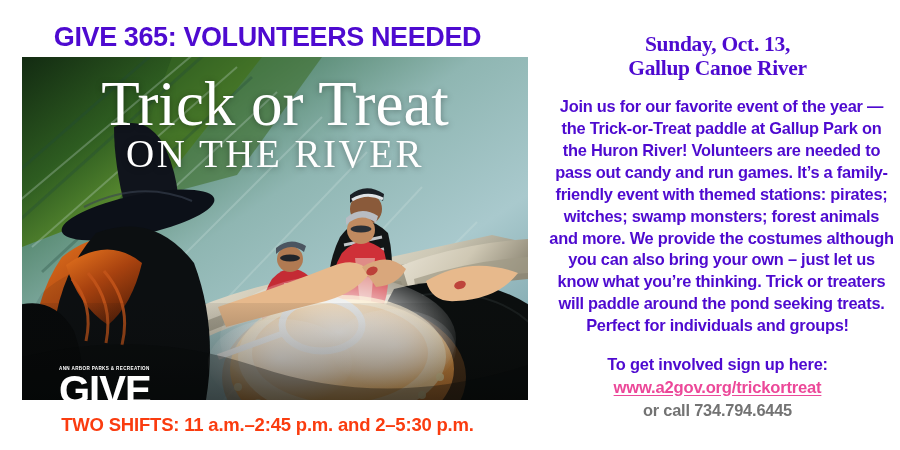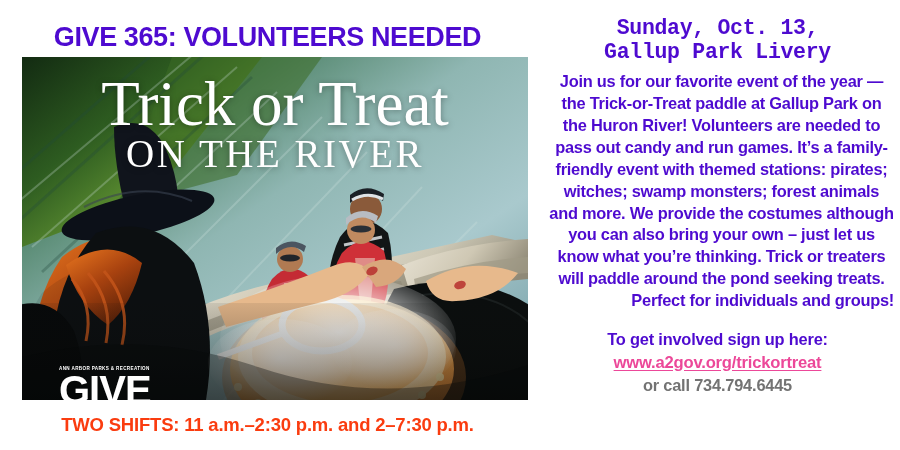--- a/index.html
+++ b/index.html
@@ -133,23 +133,23 @@
     position: absolute;
     left: 535px;
     top: 0;
     width: 365px;
     height: 450px;
     text-align: center;
     color: #4e0ad0;
   }
 
   .event-when {
-    margin: 0;
+    margin: 16px;
     padding-top: 16px;
-    font-family: Liberation Mono, monospace;
+    font-family: Liberation Serif, serif;
     font-weight: bold;
     font-size: 21.5px;
     line-height: 1.12;
     letter-spacing: -0.3px;
     color: #4e0ad0;
   }
 
   .body-copy {
     margin: 7px 6px 0 14px;
     font-family: "Liberation Sans", sans-serif;
@@ -161,21 +161,20 @@
   }
 
   .perfect-line {
     margin: 0 6px;
     font-family: "Liberation Sans", sans-serif;
     font-weight: bold;
     font-size: 16.4px;
     line-height: 1.335;
     letter-spacing: -0.25px;
     color: #4e0ad0;
-    text-align: right;
   }
 
   .signup {
     margin-top: 16px;
     font-family: "Liberation Sans", sans-serif;
     font-weight: bold;
     font-size: 16.4px;
     line-height: 1.38;
     letter-spacing: -0.2px;
     color: #4e0ad0;
@@ -361,28 +360,28 @@
         <div class="logo-give">GIVE</div>
 
       </div>
     </div>
 
     <div class="overlay-title">
       <div class="ot-line1">Trick or Treat</div>
       <div class="ot-line2">ON THE RIVER</div>
     </div>
 
-    <div class="shifts">TWO SHIFTS: 11 a.m.–2:30 p.m. and 2–7:30 p.m.</div>
+    <div class="shifts">TWO SHIFTS: 11 a.m.–2:45 p.m. and 2–5:30 p.m.</div>
   </div>
 
   <div class="right-col">
 
     <div class="event-when">
       <div>Sunday, Oct. 13,</div>
-      <div>Gallup Park Livery</div>
+      <div>Gallup Canoe River</div>
     </div>
 
     <div class="body-copy">Join us for our favorite event of the year — the Trick-or-Treat paddle at Gallup Park on the Huron River! Volunteers are needed to pass out candy and run games. It’s a family-friendly event with themed stations: pirates; witches; swamp monsters; forest animals and more. We provide the costumes although you can also bring your own – just let us know what you’re thinking. Trick or treaters will paddle around the pond seeking treats.</div>
 
     <div class="perfect-line">Perfect for individuals and groups!</div>
 
     <div class="signup">
       <div>To get involved sign up here:</div>
       <a class="signup-url" href="#">www.a2gov.org/trickortreat</a>
       <div class="signup-phone">or call 734.794.6445</div>

